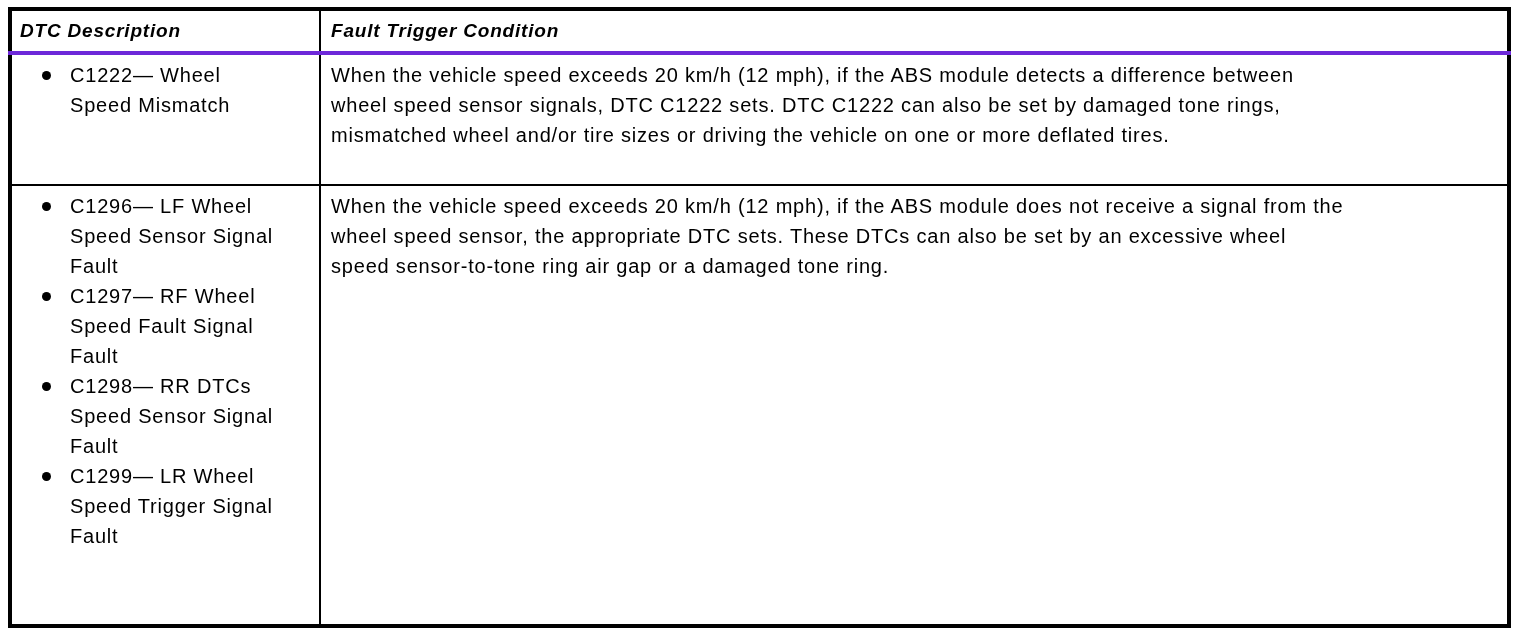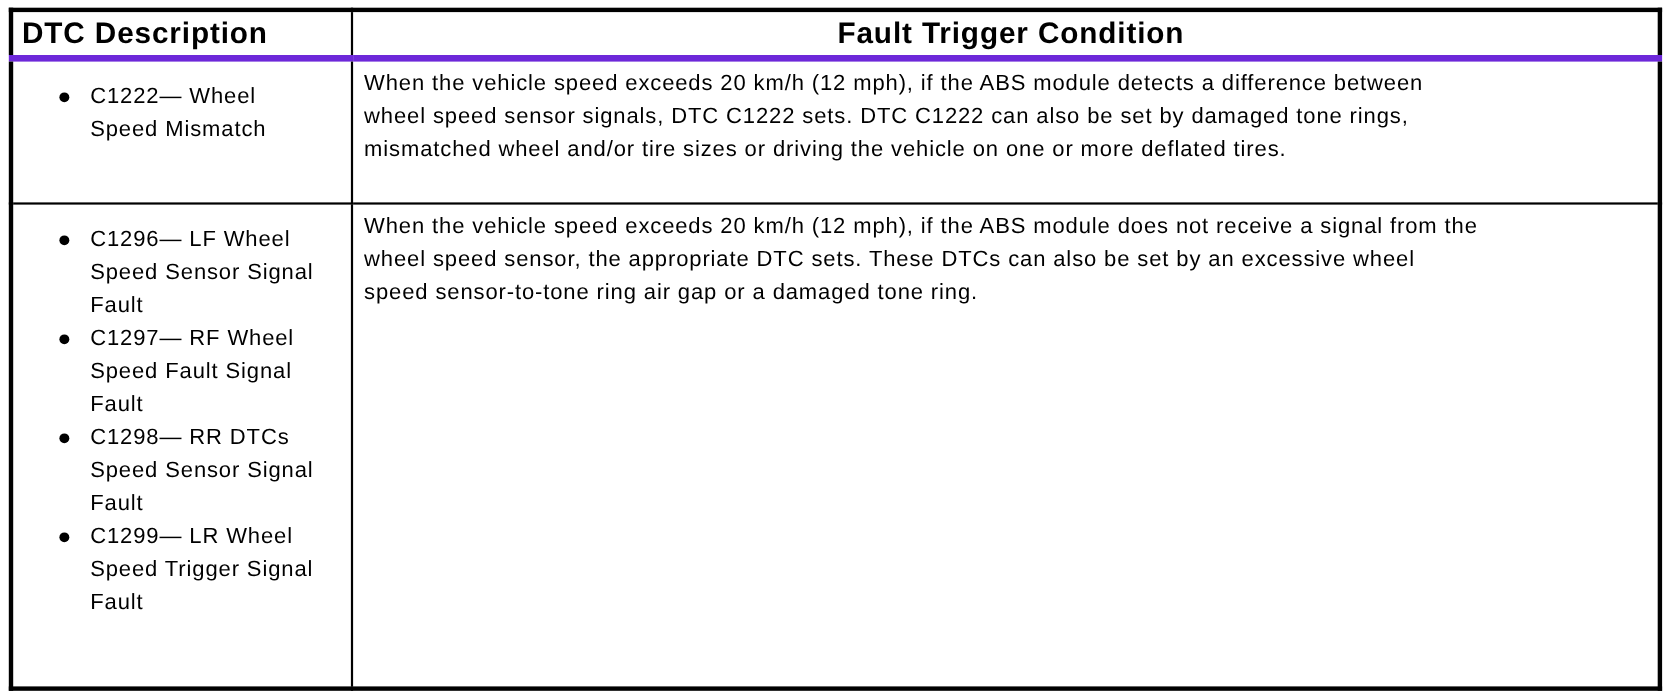--- a/index.html
+++ b/index.html
@@ -30,42 +30,43 @@
   }
   col.col-desc { width: 310px; }
   th, td {
     border: 2px solid #000000;
     vertical-align: top;
     text-align: left;
     padding: 0;
     box-sizing: border-box;
   }
   thead th {
-    border-bottom: 6px solid #6d28d9;
+    border-bottom: 4px solid #6d28d9;
     height: 44px;
     vertical-align: middle;
-    font-size: 27px;
+    font-size: 19px;
     font-weight: bold;
     letter-spacing: 0.8px;
     padding-left: 8px;
+    font-style: italic;
   }
-  thead th.cond-head { padding-left: 10px; text-align: center; }
+  thead th.cond-head { padding-left: 10px; }
   tbody td {
     font-size: 20px;
     line-height: 30px;
     letter-spacing: 0.8px;
   }
   tr.row-1 td { height: 132px; }
   .cond {
     white-space: pre-line;
     padding: 5px 6px 0 10px;
   }
   ul.dtc-list {
     list-style: none;
-    margin: 12px;
+    margin: 0;
     padding: 5px 4px 0 4px;
   }
   ul.dtc-list li {
     display: flex;
     align-items: flex-start;
     margin: 0;
   }
   .bullet {
     flex: 0 0 auto;
     width: 9px;

